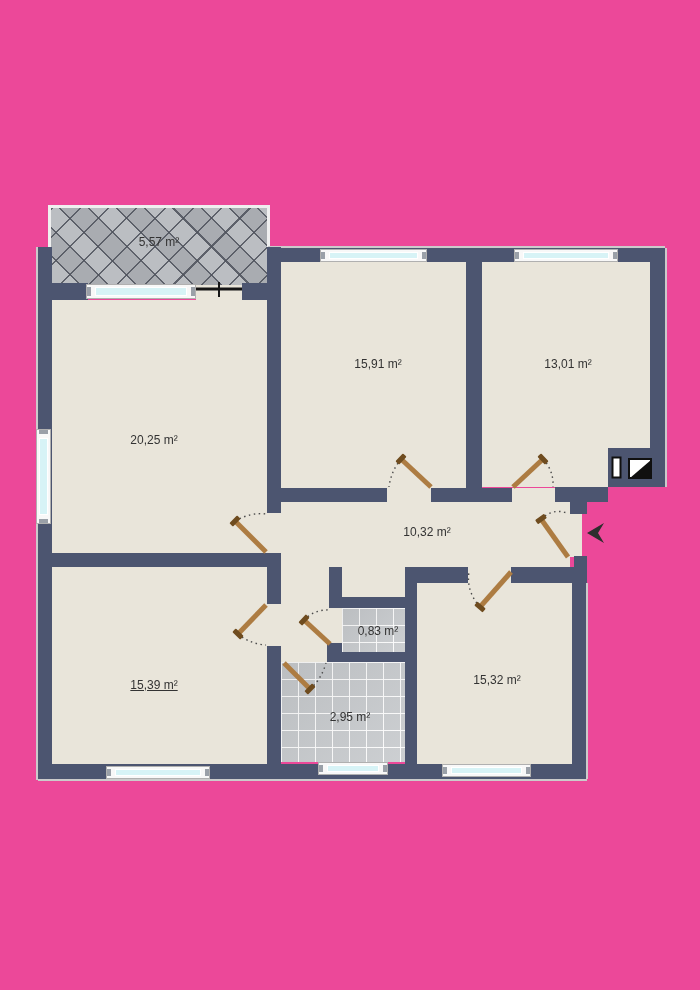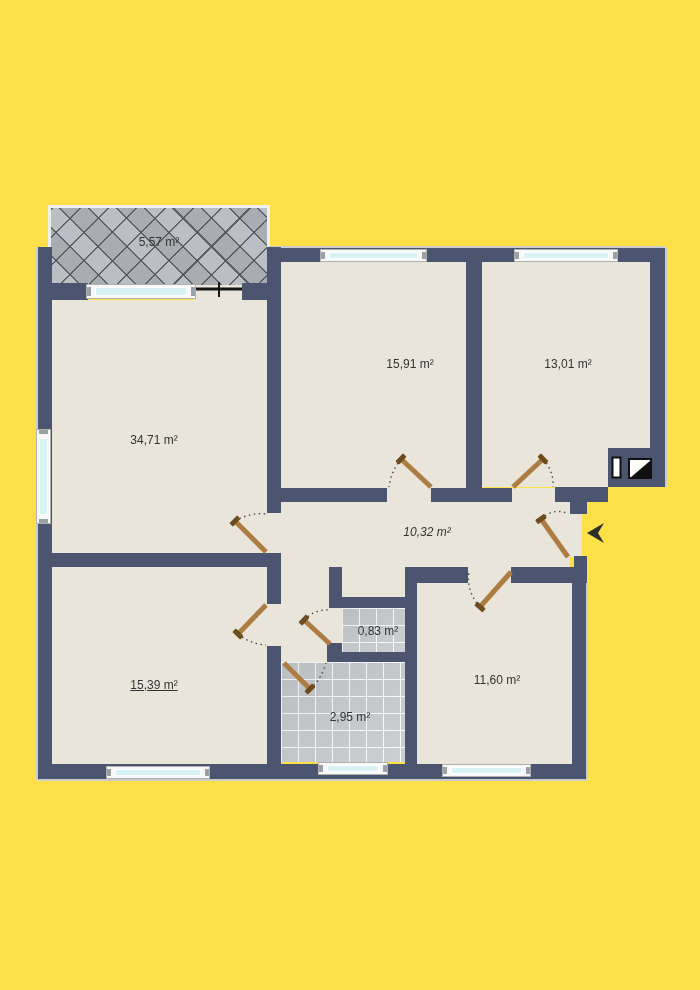--- a/index.html
+++ b/index.html
@@ -1,16 +1,16 @@
 <!DOCTYPE html>
 <html style="--wall: #4c5570; --floor: #e9e5da; --tile: #c7cacd; --glass: #d7f3f6; --balcony: #b2b5ba;"><head>
 <meta charset="utf-8">
 <style>
   html,body{margin:0;padding:0;background:#ffffff;}
-  .stage{position:relative;width:700px;height:990px;background:#fde047;overflow:hidden;
+  .stage{position:relative;width:700px;height:990px;background:#ec4899;overflow:hidden;
          font-family:"Liberation Sans",sans-serif;}
   .floor,.wall,.tile,.window,.label,.gap{position:absolute;}
   .floor,.gap{background:var(--floor,#e9e5da);}
   .wall{background:var(--wall,#4c5570);}
   .edge-l{box-shadow:-2px 0 0 #cbcbcb;}
   .edge-r{box-shadow:2px 0 0 #cbcbcb;}
   .edge-t{box-shadow:0 -2px 0 #cbcbcb;}
   .edge-b{box-shadow:0 2px 0 #cbcbcb;}
   .tile{background-color:var(--tile,#c7cacd);
     background-image:
@@ -152,23 +152,23 @@
     <polygon points="587,533 604,523 598,533 604,543" fill="#2e2e2e"></polygon>
     <g>
       <rect x="612.5" y="457.5" width="8" height="20" fill="#ffffff" stroke="#101010" stroke-width="2"></rect>
       <rect x="629" y="459" width="22" height="19" fill="#ffffff" stroke="#101010" stroke-width="2"></rect>
       <polygon points="651,460 651,478 630,478" fill="#101010"></polygon>
     </g>
   </svg>
 
   <div>
     <div class="label" style="left:159px;top:242px;">5,57 m²</div>
-    <div class="label" style="left:154px;top:440px;">34,71 m²</div>
-    <div class="label" style="left:378px;top:364px;margin-left:32px;">15,91 m²</div>
+    <div class="label" style="left:154px;top:440px;">20,25 m²</div>
+    <div class="label" style="left:378px;top:364px;">15,91 m²</div>
     <div class="label" style="left:568px;top:364px;">13,01 m²</div>
-    <div class="label" style="left:427px;top:532px;font-style:italic;">10,32 m²</div>
+    <div class="label" style="left:427px;top:532px;">10,32 m²</div>
     <div class="label" style="left:154px;top:685px;text-decoration:underline;">15,39 m²</div>
     <div class="label" style="left:378px;top:631px;">0,83 m²</div>
     <div class="label" style="left:350px;top:717px;">2,95 m²</div>
-    <div class="label" style="left:497px;top:680px;">11,60 m²</div>
+    <div class="label" style="left:497px;top:680px;">15,32 m²</div>
   </div>
 
 </div>
 
 </body></html>

